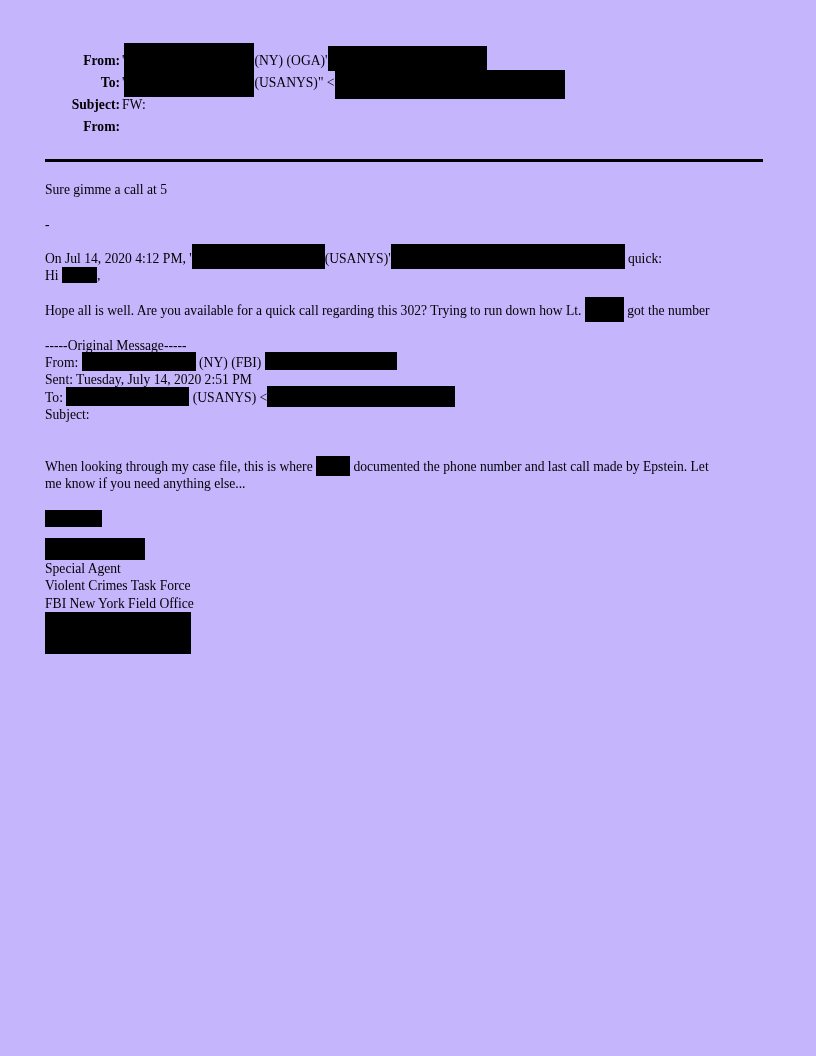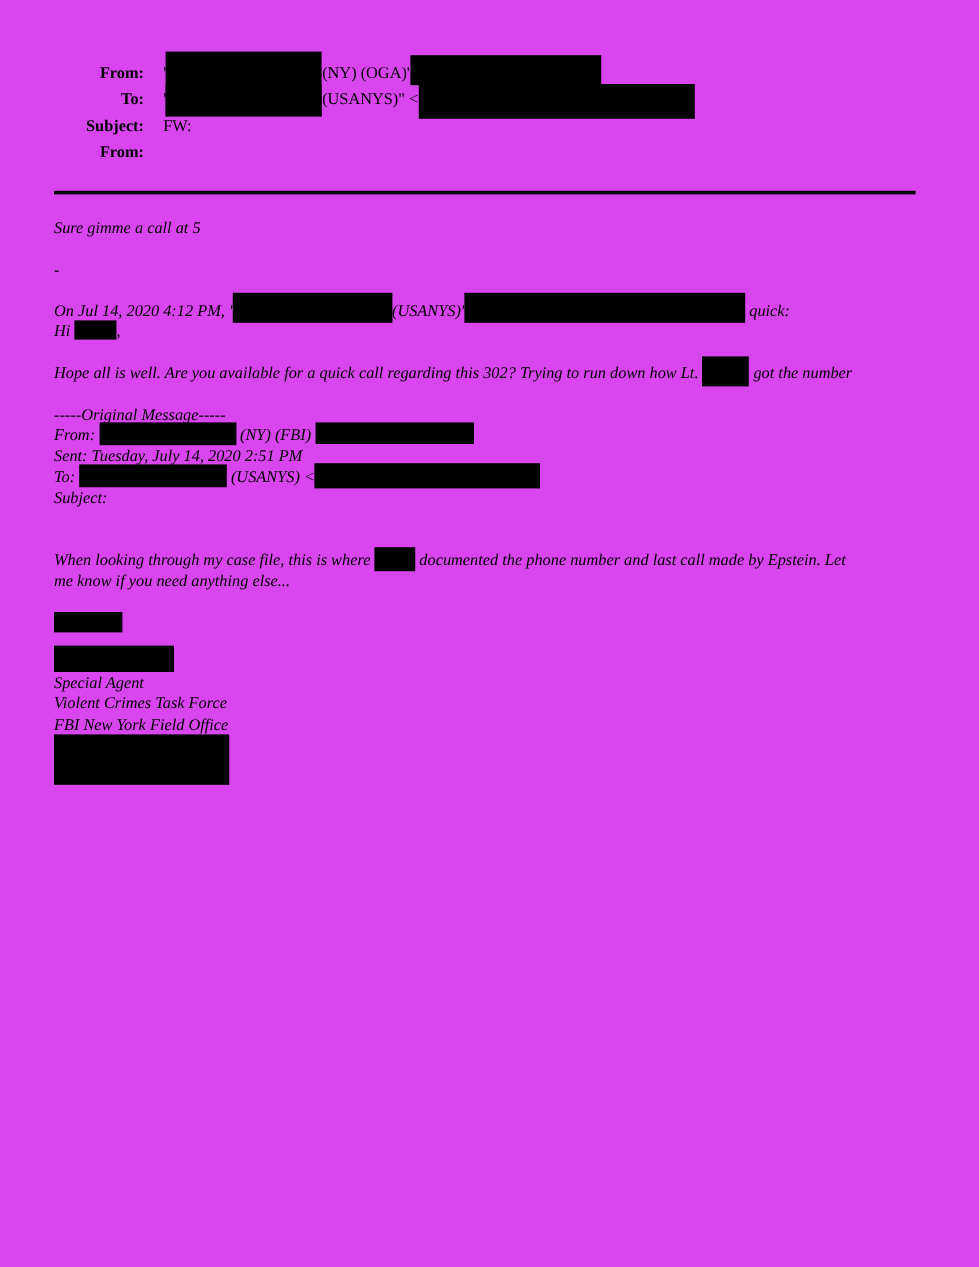--- a/index.html
+++ b/index.html
@@ -1,31 +1,31 @@
 <!DOCTYPE html>
 <html><head>
 <meta charset="utf-8">
 <style>
   html,body{margin:0;padding:0;background:#ffffff;}
   .page{
     position:relative;
     width:816px;height:1056px;
-    background:#d946ef;color:#000000;
+    background:#c4b5fd;color:#000000;
     font-family:"Liberation Serif","DejaVu Serif",serif;
     overflow:hidden;
   }
   
   .hdr{margin-top:50px;}
   .hdr-row{display:flex;line-height:22px;font-size:13.6px;}
   .hdr-label{flex:none;width:75px;margin-left:45px;text-align:right;font-weight:bold;}
-  .hdr-value{margin-left:16px;white-space:pre;}
+  .hdr-value{margin-left:2px;white-space:pre;}
   
   .divider{height:3px;background:#000;margin:21px 53px 0 45px;}
   
-  .email-body{margin:19px 0 0 45px;font-size:13.6px;line-height:17.3px;font-style:italic;}
+  .email-body{margin:19px 0 0 45px;font-size:13.6px;line-height:17.3px;}
   .line{white-space:pre;min-height:17.3px;}
   .sig-gap{margin-top:11px;}
   
   .rf{display:inline-block;position:relative;height:1em;vertical-align:text-top;}
   .rb{position:absolute;left:0;width:100%;background:#000;}
   
   .rs{display:inline-block;background:#000;vertical-align:top;}
 </style>
 </head>
 <body>

